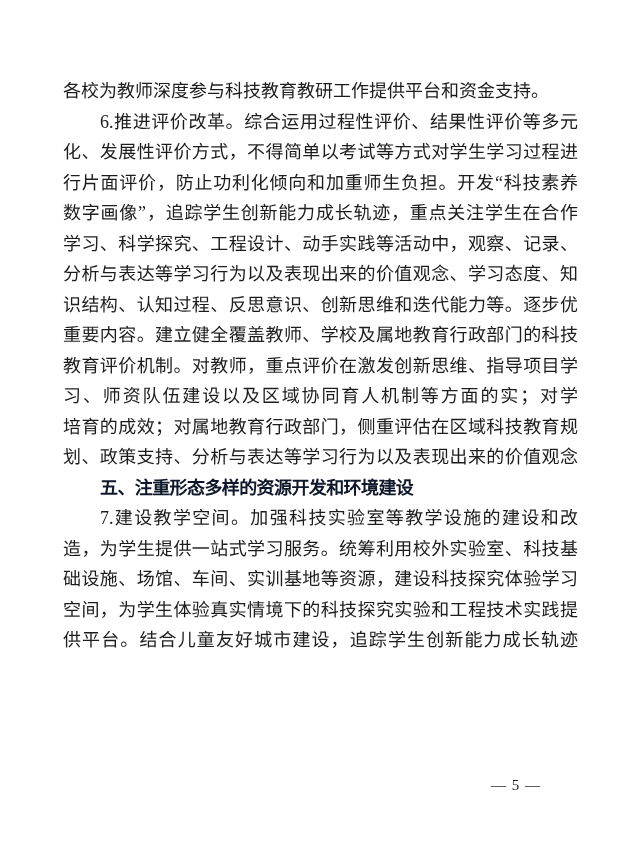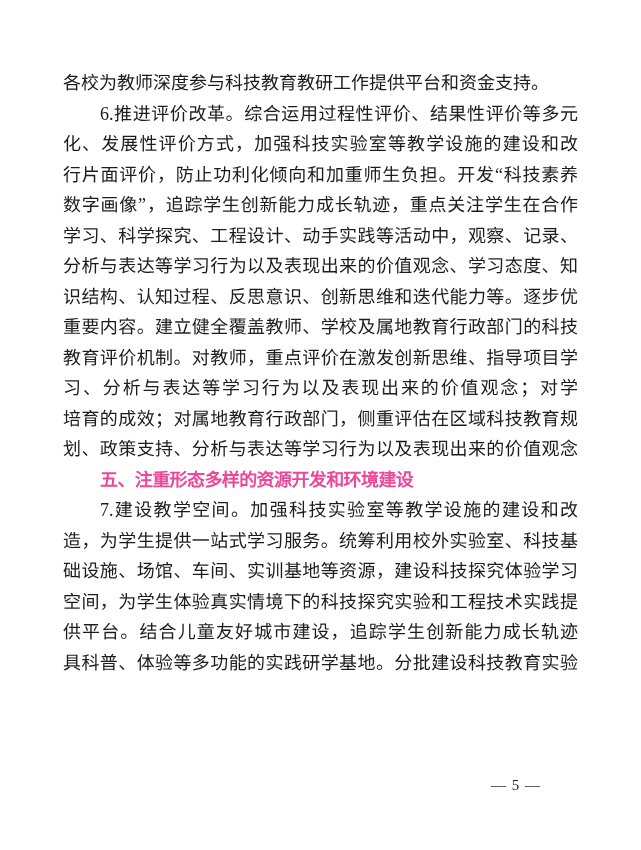--- a/index.html
+++ b/index.html
@@ -12,21 +12,21 @@
     width: 641px;
     height: 850px;
     background: #ffffff;
     overflow: hidden;
     font-family: "Liberation Serif", "DejaVu Serif", serif;
     color: #1c1c1c;
   }
   .text-block {
     position: absolute;
     left: 63px;
-    top: 68px;
+    top: 76px;
     width: 515px;
   }
   .line {
     height: 30.5px;
     line-height: 30.5px;
     font-size: 18px;
     text-align: justify;
     text-align-last: justify;
     overflow: hidden;
     white-space: nowrap;
@@ -35,53 +35,52 @@
     text-align: left;
     text-align-last: left;
   }
   .line.indent {
     text-indent: 37px;
   }
   .heading-line {
     font-family: "Liberation Sans", "DejaVu Sans", sans-serif;
     font-weight: 700;
     letter-spacing: -0.6px;
-    color: #ec4899;
+    color: #0f172a;
   }
   .page-number {
     position: absolute;
     left: 491px;
     top: 776px;
     font-size: 15px;
     line-height: 18px;
     letter-spacing: 1px;
     color: #1c1c1c;
     font-family: "Liberation Serif", "DejaVu Serif", serif;
   }
 </style>
 </head>
 <body>
 
 <div class="page">
   <div class="text-block">
       <div class="line last-left">各校为教师深度参与科技教育教研工作提供平台和资金支持。</div>
       <div class="line indent">6.推进评价改革。综合运用过程性评价、结果性评价等多元</div>
-      <div class="line">化、发展性评价方式，加强科技实验室等教学设施的建设和改</div>
+      <div class="line">化、发展性评价方式，不得简单以考试等方式对学生学习过程进</div>
       <div class="line">行片面评价，防止功利化倾向和加重师生负担。开发“科技素养</div>
       <div class="line">数字画像”，追踪学生创新能力成长轨迹，重点关注学生在合作</div>
       <div class="line">学习、科学探究、工程设计、动手实践等活动中，观察、记录、</div>
       <div class="line">分析与表达等学习行为以及表现出来的价值观念、学习态度、知</div>
       <div class="line">识结构、认知过程、反思意识、创新思维和迭代能力等。逐步优</div>
       <div class="line">重要内容。建立健全覆盖教师、学校及属地教育行政部门的科技</div>
       <div class="line">教育评价机制。对教师，重点评价在激发创新思维、指导项目学</div>
-      <div class="line">习、分析与表达等学习行为以及表现出来的价值观念；对学</div>
+      <div class="line">习、师资队伍建设以及区域协同育人机制等方面的实；对学</div>
       <div class="line">培育的成效；对属地教育行政部门，侧重评估在区域科技教育规</div>
       <div class="line">划、政策支持、分析与表达等学习行为以及表现出来的价值观念</div>
       <div class="line heading-line indent last-left">五、注重形态多样的资源开发和环境建设</div>
       <div class="line indent">7.建设教学空间。加强科技实验室等教学设施的建设和改</div>
       <div class="line">造，为学生提供一站式学习服务。统筹利用校外实验室、科技基</div>
       <div class="line">础设施、场馆、车间、实训基地等资源，建设科技探究体验学习</div>
       <div class="line">空间，为学生体验真实情境下的科技探究实验和工程技术实践提</div>
       <div class="line">供平台。结合儿童友好城市建设，追踪学生创新能力成长轨迹</div>
-      <div class="line">具科普、体验等多功能的实践研学基地。分批建设科技教育实验</div>
     </div>
   <div class="page-number">— 5 —</div>
 </div>
 
 </body></html>

